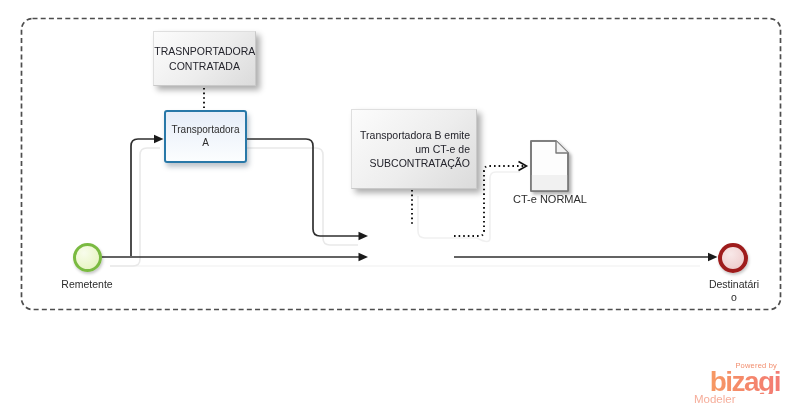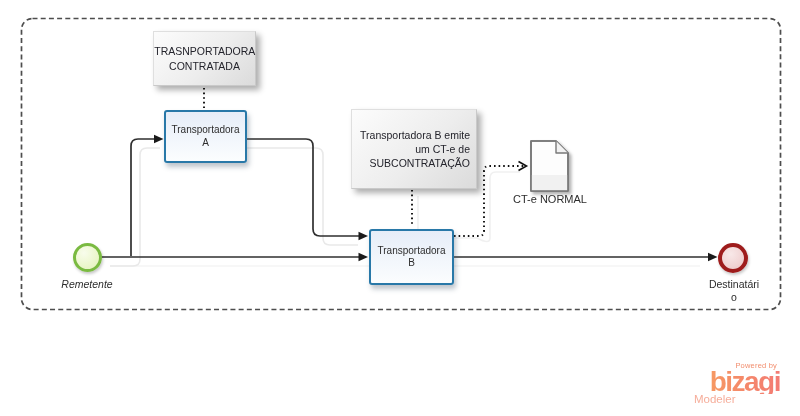--- a/index.html
+++ b/index.html
@@ -102,26 +102,23 @@
   </div>
 
   <div class="node annotation" style="left:351px;top:109px;width:126px;height:80px;text-align:right;">
     <span style="display:block;width:112px;">Transportadora B emite um CT-e de SUBCONTRATAÇÃO</span>
   </div>
 
   <div class="node task" style="left:164px;top:110px;width:83px;height:53px;">
     <span>Transportadora A</span>
   </div>
 
-  <div class="node task" style="left:369px;top:229px;width:85px;height:56px;">
-    <span>Transportadora B</span>
-  </div>
 
   <div class="node event start" style="left:73px;top:243px;"></div>
-  <div class="shape-label" style="left:57px;top:278px;width:60px;font-style:italic;">Remetente</div>
+  <div class="shape-label" style="left:57px;top:278px;width:60px;">Remetente</div>
 
   <div class="node event end" style="left:718px;top:243px;"></div>
   <div class="shape-label wrap-any" style="left:707px;top:278px;width:54px;">Destinatário</div>
 
   <div class="shape-label" style="left:510px;top:193px;width:80px;font-size:11px;">CT-e NORMAL</div>
 
 
   <div class="logo">
     <div class="powered">Powered by</div>
     <div class="bizagi">bizagi</div>

